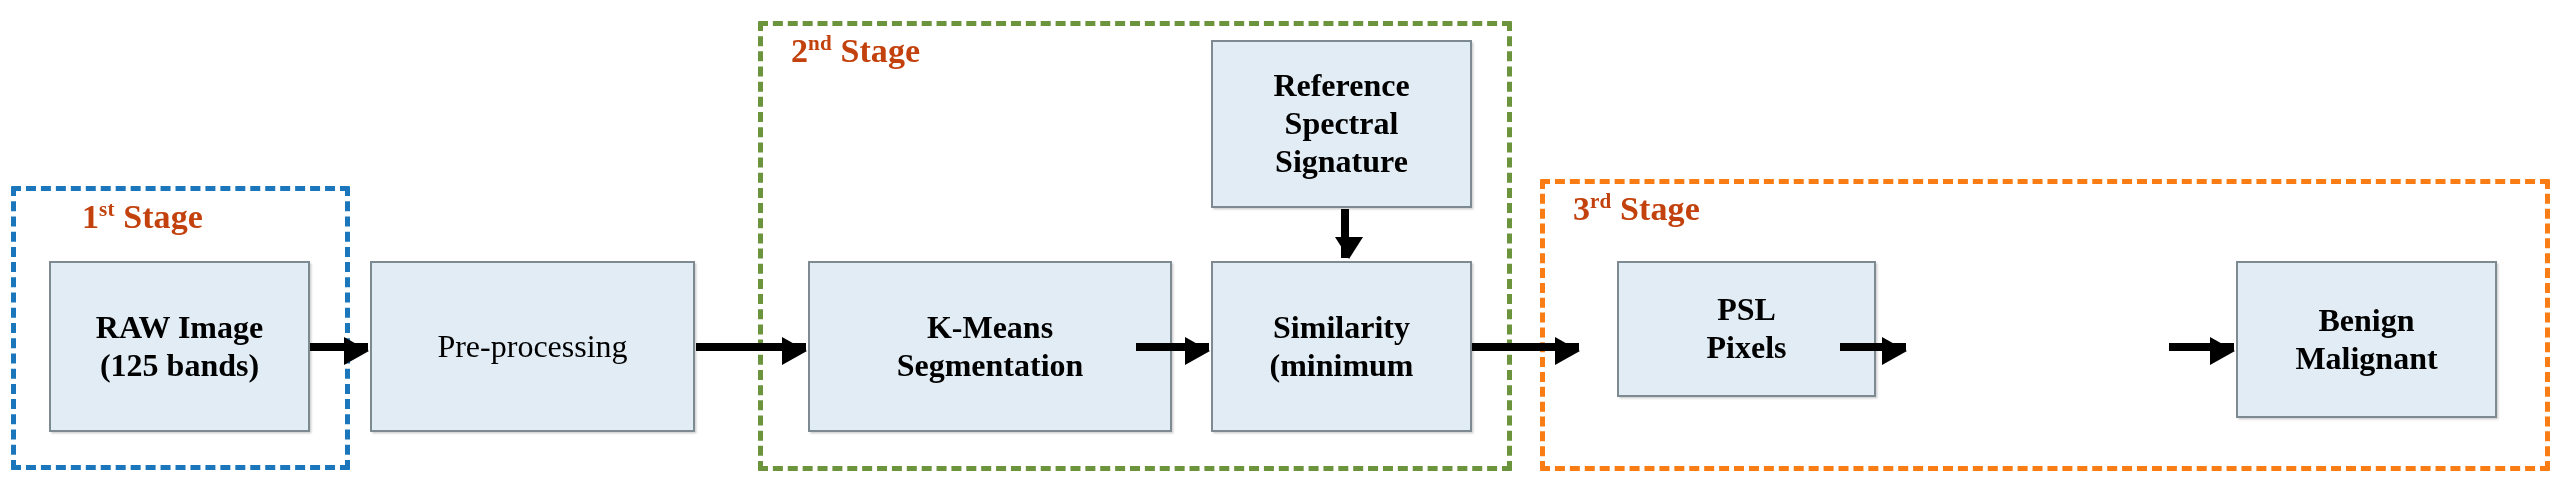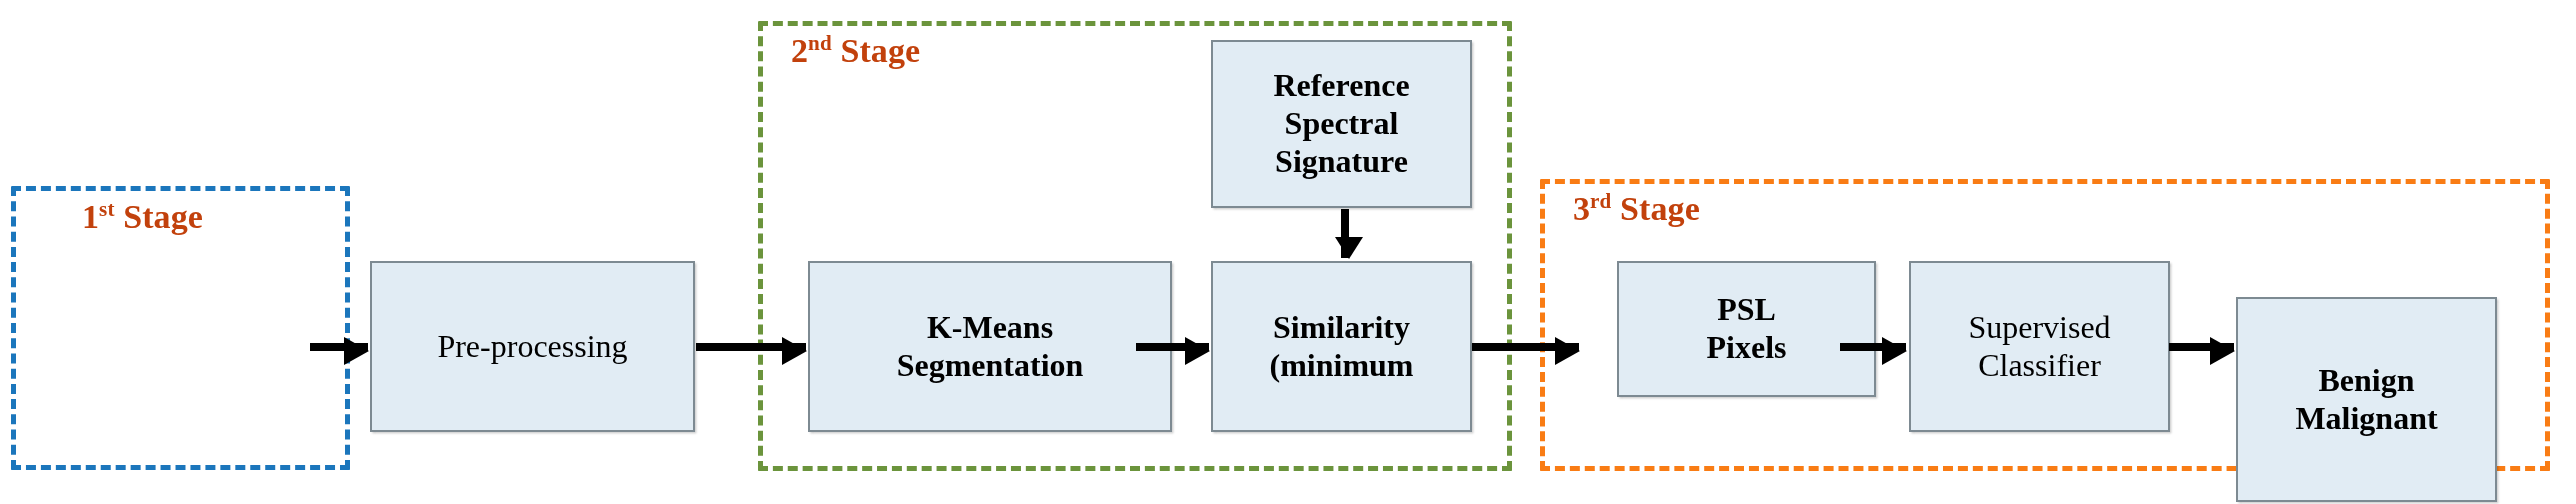--- a/index.html
+++ b/index.html
@@ -114,20 +114,26 @@
   <div class="stage-label" style="left:791px; top:34px;">
     <span>2</span><sup>nd</sup>
     <span>Stage</span>
   </div>
 
   <div class="stage-label" style="left:1573px; top:192px;">
     <span>3</span><sup>rd</sup>
     <span>Stage</span>
   </div>
 
+  <div class="node bold" style="left:49px; top:261px; width:261px; height:171px;">
+    <div>
+      <span class="txt">RAW Image</span>
+      <span class="txt">(125 bands)</span>
+    </div>
+  </div>
 
   <div class="node" style="left:370px; top:261px; width:325px; height:171px;">
     <div>
       <span class="txt">Pre-processing</span>
     </div>
   </div>
 
   <div class="node bold" style="left:808px; top:261px; width:364px; height:171px;">
     <div>
       <span class="txt">K-Means</span>
@@ -150,28 +156,22 @@
     </div>
   </div>
 
   <div class="node bold" style="left:1581px; top:261px; width:259px; height:136px;margin-left:36px;">
     <div>
       <span class="txt">PSL</span>
       <span class="txt">Pixels</span>
     </div>
   </div>
 
-  <div class="node" style="left:1909px; top:261px; width:261px; height:171px;">
-    <div>
-      <span class="txt">Supervised</span>
-      <span class="txt">Classifier</span>
-    </div>
-  </div>
 
-  <div class="node bold" style="left:2236px; top:261px; width:261px; height:205px;margin-top:36px;">
+  <div class="node bold" style="left:2236px; top:261px; width:261px; height:157px;">
     <div>
       <span class="txt">Benign</span>
       <span class="txt">Malignant</span>
     </div>
   </div>
 
   <div class="arrow-h" style="left:310px; top:343px; width:58px;"></div>
 
   <div class="arrow-h" style="left:696px; top:343px; width:110px;"></div>
 

